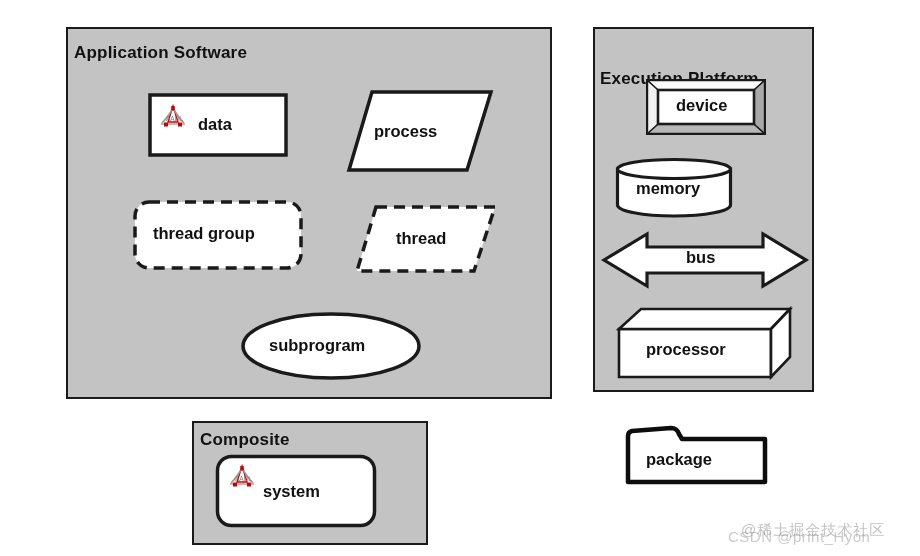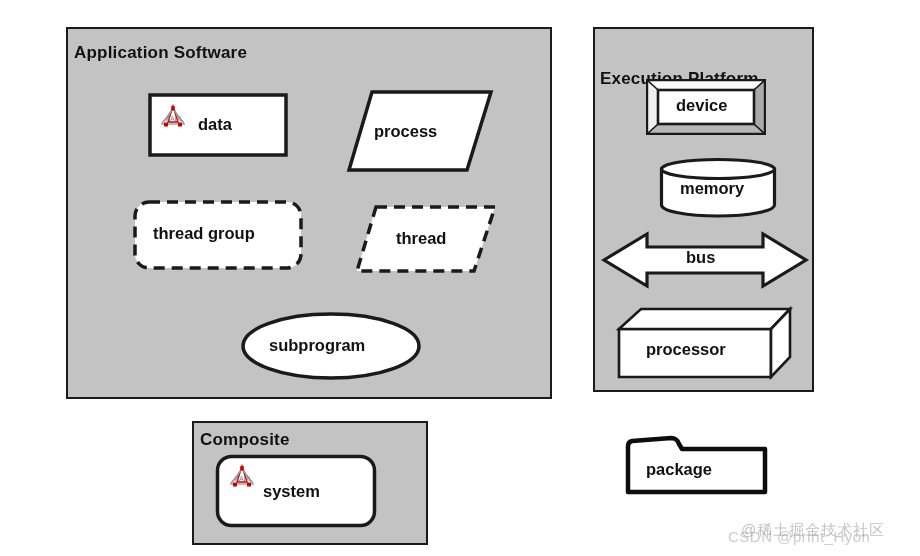--- a/index.html
+++ b/index.html
@@ -135,21 +135,21 @@
       <rect x="1.5" y="1.5" width="117" height="53" fill="#d9d9d9" stroke="#1a1a1a" stroke-width="3"></rect>
       <polygon points="1.5,1.5 118.5,1.5 108,11 12,11" fill="#fbfbfb" stroke="#1a1a1a" stroke-width="1.4"></polygon>
       <polygon points="1.5,54.5 118.5,54.5 108,45 12,45" fill="#b7b7b7" stroke="#1a1a1a" stroke-width="1.4"></polygon>
       <polygon points="1.5,1.5 12,11 12,45 1.5,54.5" fill="#f0f0f0" stroke="#1a1a1a" stroke-width="1.4"></polygon>
       <polygon points="118.5,1.5 108,11 108,45 118.5,54.5" fill="#a9a9a9" stroke="#1a1a1a" stroke-width="1.4"></polygon>
       <rect x="12" y="11" width="96" height="34" fill="#ffffff" stroke="#1a1a1a" stroke-width="2.6"></rect>
     </svg>
     <span class="node-label" style="left:30px; top:17px;">device</span>
   </div>
 
-  <div class="node" style="left:659px; top:158px; width:118px; height:58px;">
+  <div class="node" style="left:615px; top:158px; width:118px; height:58px;">
     <svg class="svgbox" width="118" height="58" viewBox="0 0 118 58">
       <path d="M2.5,11 L2.5,47 A56.5,11 0 0 0 115.5,47 L115.5,11 Z" fill="#ffffff" stroke="#1a1a1a" stroke-width="3.2"></path>
       <ellipse cx="59" cy="11" rx="56.5" ry="9.5" fill="#ffffff" stroke="#1a1a1a" stroke-width="3.2"></ellipse>
     </svg>
     <span class="node-label" style="left:21px; top:21px;">memory</span>
   </div>
 
   <div class="node" style="left:601px; top:231px; width:208px; height:58px;">
     <svg class="svgbox" width="208" height="58" viewBox="0 0 208 58">
       <polygon points="3,29 46,3 46,16 162,16 162,3 205,29 162,55 162,42 46,42 46,55" fill="#ffffff" stroke="#1a1a1a" stroke-width="3.2"></polygon>
@@ -180,21 +180,21 @@
         <path d="M3 21 L27 21" stroke="#8a8a8a" stroke-width="1.2"></path>
         <rect x="13.3" y="3" width="3.4" height="4.5" fill="#cc0000"></rect>
         <rect x="6" y="19.5" width="4" height="4" fill="#cc0000"></rect>
         <rect x="20" y="19.5" width="4" height="4" fill="#cc0000"></rect>
         <text x="8" y="18" font-family="'Liberation Sans',sans-serif" font-size="6.5" fill="#7d7d7d">AADL</text>
       </svg>
     </span>
     <span class="node-label" style="left:48px; top:28px;">system</span>
   </div>
 
-  <div class="node" style="left:625px; top:433px; width:144px; height:62px;">
+  <div class="node" style="left:625px; top:423px; width:144px; height:62px;">
     <svg class="svgbox" width="144" height="62" viewBox="0 0 144 62">
       <path d="M3,59 L3,13 Q3,9 7,8 L46,5 Q52,5 54,11 L57,16 L140,16 L140,59 Z" fill="#ffffff" stroke="#0d0d0d" stroke-width="4.5" stroke-linejoin="round"></path>
     </svg>
     <span class="node-label" style="left:21px; top:27px;">package</span>
   </div>
 
   <div class="watermark wm-top" style="left:741px; top:521px;">@稀土掘金技术社区</div>
   <div class="watermark wm-bottom" style="left:728px; top:528px;">CSDN @print_Hyon</div>
 
 </div>

